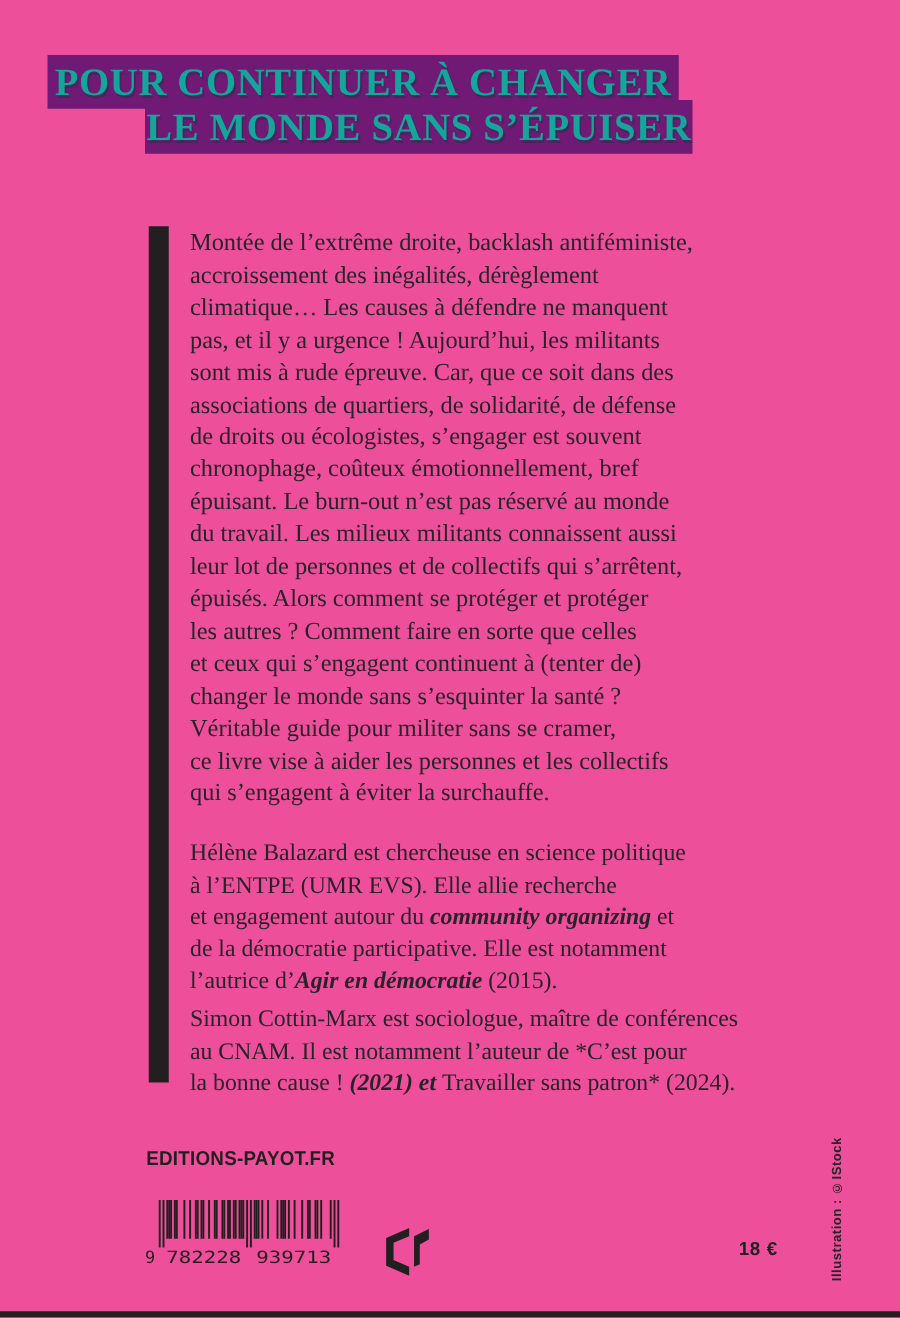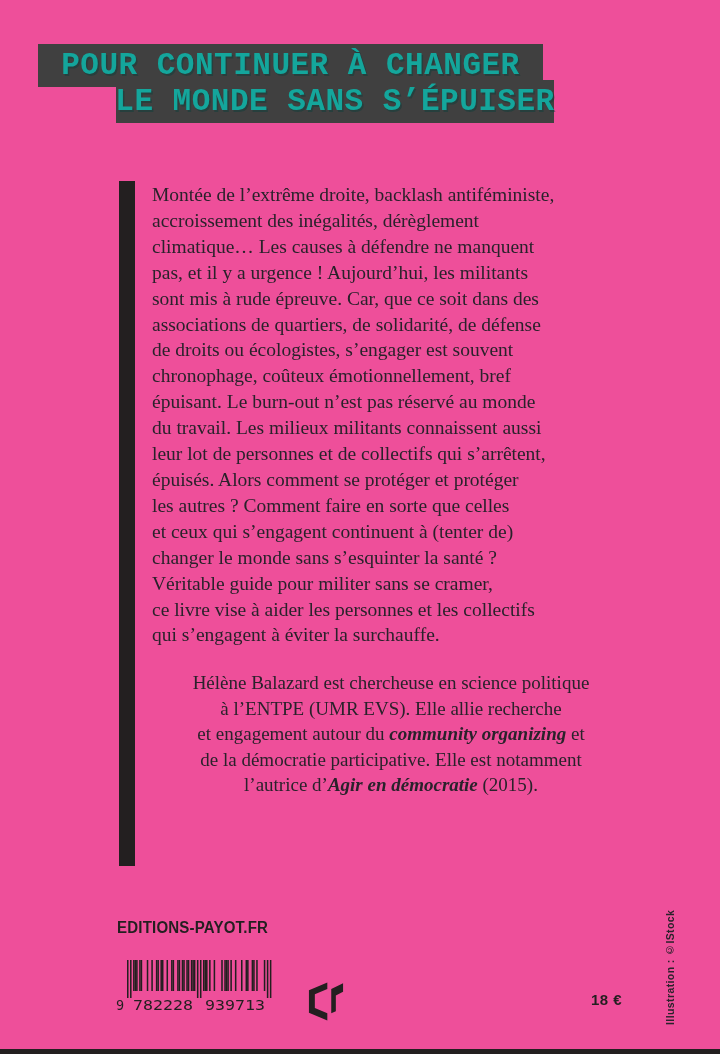--- a/index.html
+++ b/index.html
@@ -8,25 +8,25 @@
     background:#ee4f9a;
     position:relative;
     overflow:hidden;
     font-family:"Liberation Sans",sans-serif;
   }
   .cover{position:absolute;inset:0;}
 
   
   .title-bar{
     position:absolute;
-    background:#404040;
+    background:#701a75;
     height:43px;
     display:flex;align-items:center;justify-content:center;
     white-space:nowrap;
-    font-family:Liberation Mono, monospace;
+    font-family:Liberation Serif, serif;
     font-weight:bold;
     font-size:31px;
     letter-spacing:0.5px;
     color:#14a69c;
     text-shadow:1.5px 2px 0 rgba(8,62,57,.45);
   }
   .title-line1{left:38px;top:44px;width:505px;}
   .title-line2{left:116px;top:80px;width:438px;}
 
   
@@ -40,21 +40,21 @@
   .text-column{
     position:absolute;
     left:152px;top:174px;width:478px;
     color:#2a222b;
     font-family:"Liberation Serif","DejaVu Serif",serif;
   }
   .synopsis{
     font-size:19.5px;line-height:25.9px;
     margin:8px 0 22px 0;
   }
-  .bio{font-size:19px;line-height:25.4px;margin:0 0 6px 0;text-align:center;}
+  .bio{font-size:19px;line-height:25.4px;margin:0 0 6px 0;}
   .bio em{font-style:italic;font-weight:bold;}
 
   
   .website{
     position:absolute;left:117px;top:919px;
     font-weight:bold;font-size:16px;letter-spacing:0.2px;
     color:#231f20;
     transform:scaleX(0.94);transform-origin:left center;
   }
   .barcode{position:absolute;left:116px;top:960px;}
@@ -96,20 +96,21 @@
 <div class="cover">
 
   <div class="title-bar title-line1">POUR CONTINUER À CHANGER</div>
   <div class="title-bar title-line2">LE MONDE SANS S’ÉPUISER</div>
 
   <div class="left-rule"></div>
 
   <div class="text-column">
     <p class="synopsis">Montée de l’extrême droite, backlash antiféministe,<br>accroissement des inégalités, dérèglement<br>climatique… Les causes à défendre ne manquent<br>pas, et il y a urgence ! Aujourd’hui, les militants<br>sont mis à rude épreuve. Car, que ce soit dans des<br>associations de quartiers, de solidarité, de défense<br>de droits ou écologistes, s’engager est souvent<br>chronophage, coûteux émotionnellement, bref<br>épuisant. Le burn-out n’est pas réservé au monde<br>du travail. Les milieux militants connaissent aussi<br>leur lot de personnes et de collectifs qui s’arrêtent,<br>épuisés. Alors comment se protéger et protéger<br>les autres ? Comment faire en sorte que celles<br>et ceux qui s’engagent continuent à (tenter de)<br>changer le monde sans s’esquinter la santé ?<br>Véritable guide pour militer sans se cramer,<br>ce livre vise à aider les personnes et les collectifs<br>qui s’engagent à éviter la surchauffe.</p>
     <p class="bio">Hélène Balazard est chercheuse en science politique<br>à l’ENTPE (UMR EVS). Elle allie recherche<br>et engagement autour du <em>community organizing</em> et<br>de la démocratie participative. Elle est notamment<br>l’autrice d’<em>Agir en démocratie</em> (2015).</p>
+    <p class="bio">Simon Cottin-Marx est sociologue, maître de conférences<br>au CNAM. Il est notamment l’auteur de *C’est pour<br>la bonne cause !<em> (2021) et </em>Travailler sans patron* (2024).</p>
   </div>
 
   <div class="website">EDITIONS-PAYOT.FR</div>
 
   <div class="barcode">
     <svg id="barcode-svg" width="162" height="53" viewBox="0 0 162 53">
         <rect x="11.00" y="0" width="1.52" height="38" fill="#231f20"></rect>
         <rect x="14.04" y="0" width="1.52" height="38" fill="#231f20"></rect>
         <rect x="17.08" y="0" width="1.52" height="31" fill="#231f20"></rect>
         <rect x="18.60" y="0" width="1.52" height="31" fill="#231f20"></rect>

